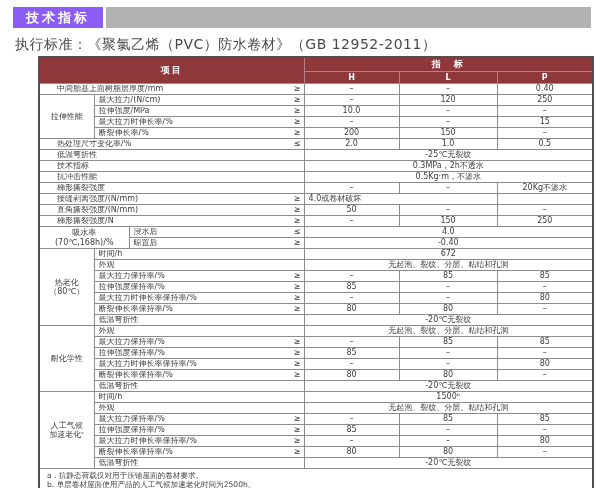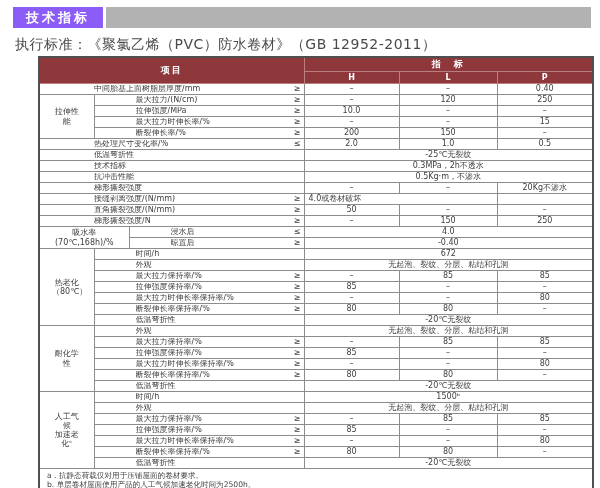--- a/index.html
+++ b/index.html
@@ -10,22 +10,22 @@
              width:90px;text-align:center;letter-spacing:3px;flex:none;}
   .title-bar{flex:1;background:#b2b2b2;margin-left:3px;}
   .standard-line{position:absolute;top:36px;left:15px;font-size:14px;color:#4a4a4a;letter-spacing:0.5px;}
   table.spec{position:absolute;left:38px;top:56px;width:554px;border-collapse:collapse;
              table-layout:fixed;border:2px solid #4f4f4f;}
   th{background:#8e383b;color:#ffffff;font-size:8px;font-weight:bold;border:1px solid #bb7f82;
      height:11px;padding:0;text-align:center;}
   th.big{font-size:9px;letter-spacing:2px;}
   td{border:1px solid #8c8c8c;font-size:8px;color:#404040;height:10px;line-height:1.05;
      padding:0;text-align:center;vertical-align:middle;overflow:hidden;}
-  td.group-cell{white-space:pre-line;line-height:1.15;padding:0 12px;}
-  .lab-flex{display:flex;justify-content:space-between;align-items:center;padding:0 3px 0 4px;margin-left:37px;}
+  td.group-cell{white-space:pre-line;line-height:1.15;padding:0 3px;}
+  .lab-flex{display:flex;justify-content:space-between;align-items:center;padding:0 3px 0 4px;}
   td.wide .lab-flex{padding-left:17px;}
   .lab{text-align:left;white-space:nowrap;overflow:hidden;}
   .sym{flex:none;padding-left:2px;}
   td.span2-cell{text-align:left;padding-left:4px;white-space:nowrap;}
   td.span-cell{white-space:nowrap;margin-top:41px;}
   td.footnotes{text-align:left;padding:2px 2px 3px 7px;font-size:7.6px;line-height:1.25;
                height:auto;color:#434343;}
   td.footnotes div{white-space:nowrap;}
 </style>
 </head>

